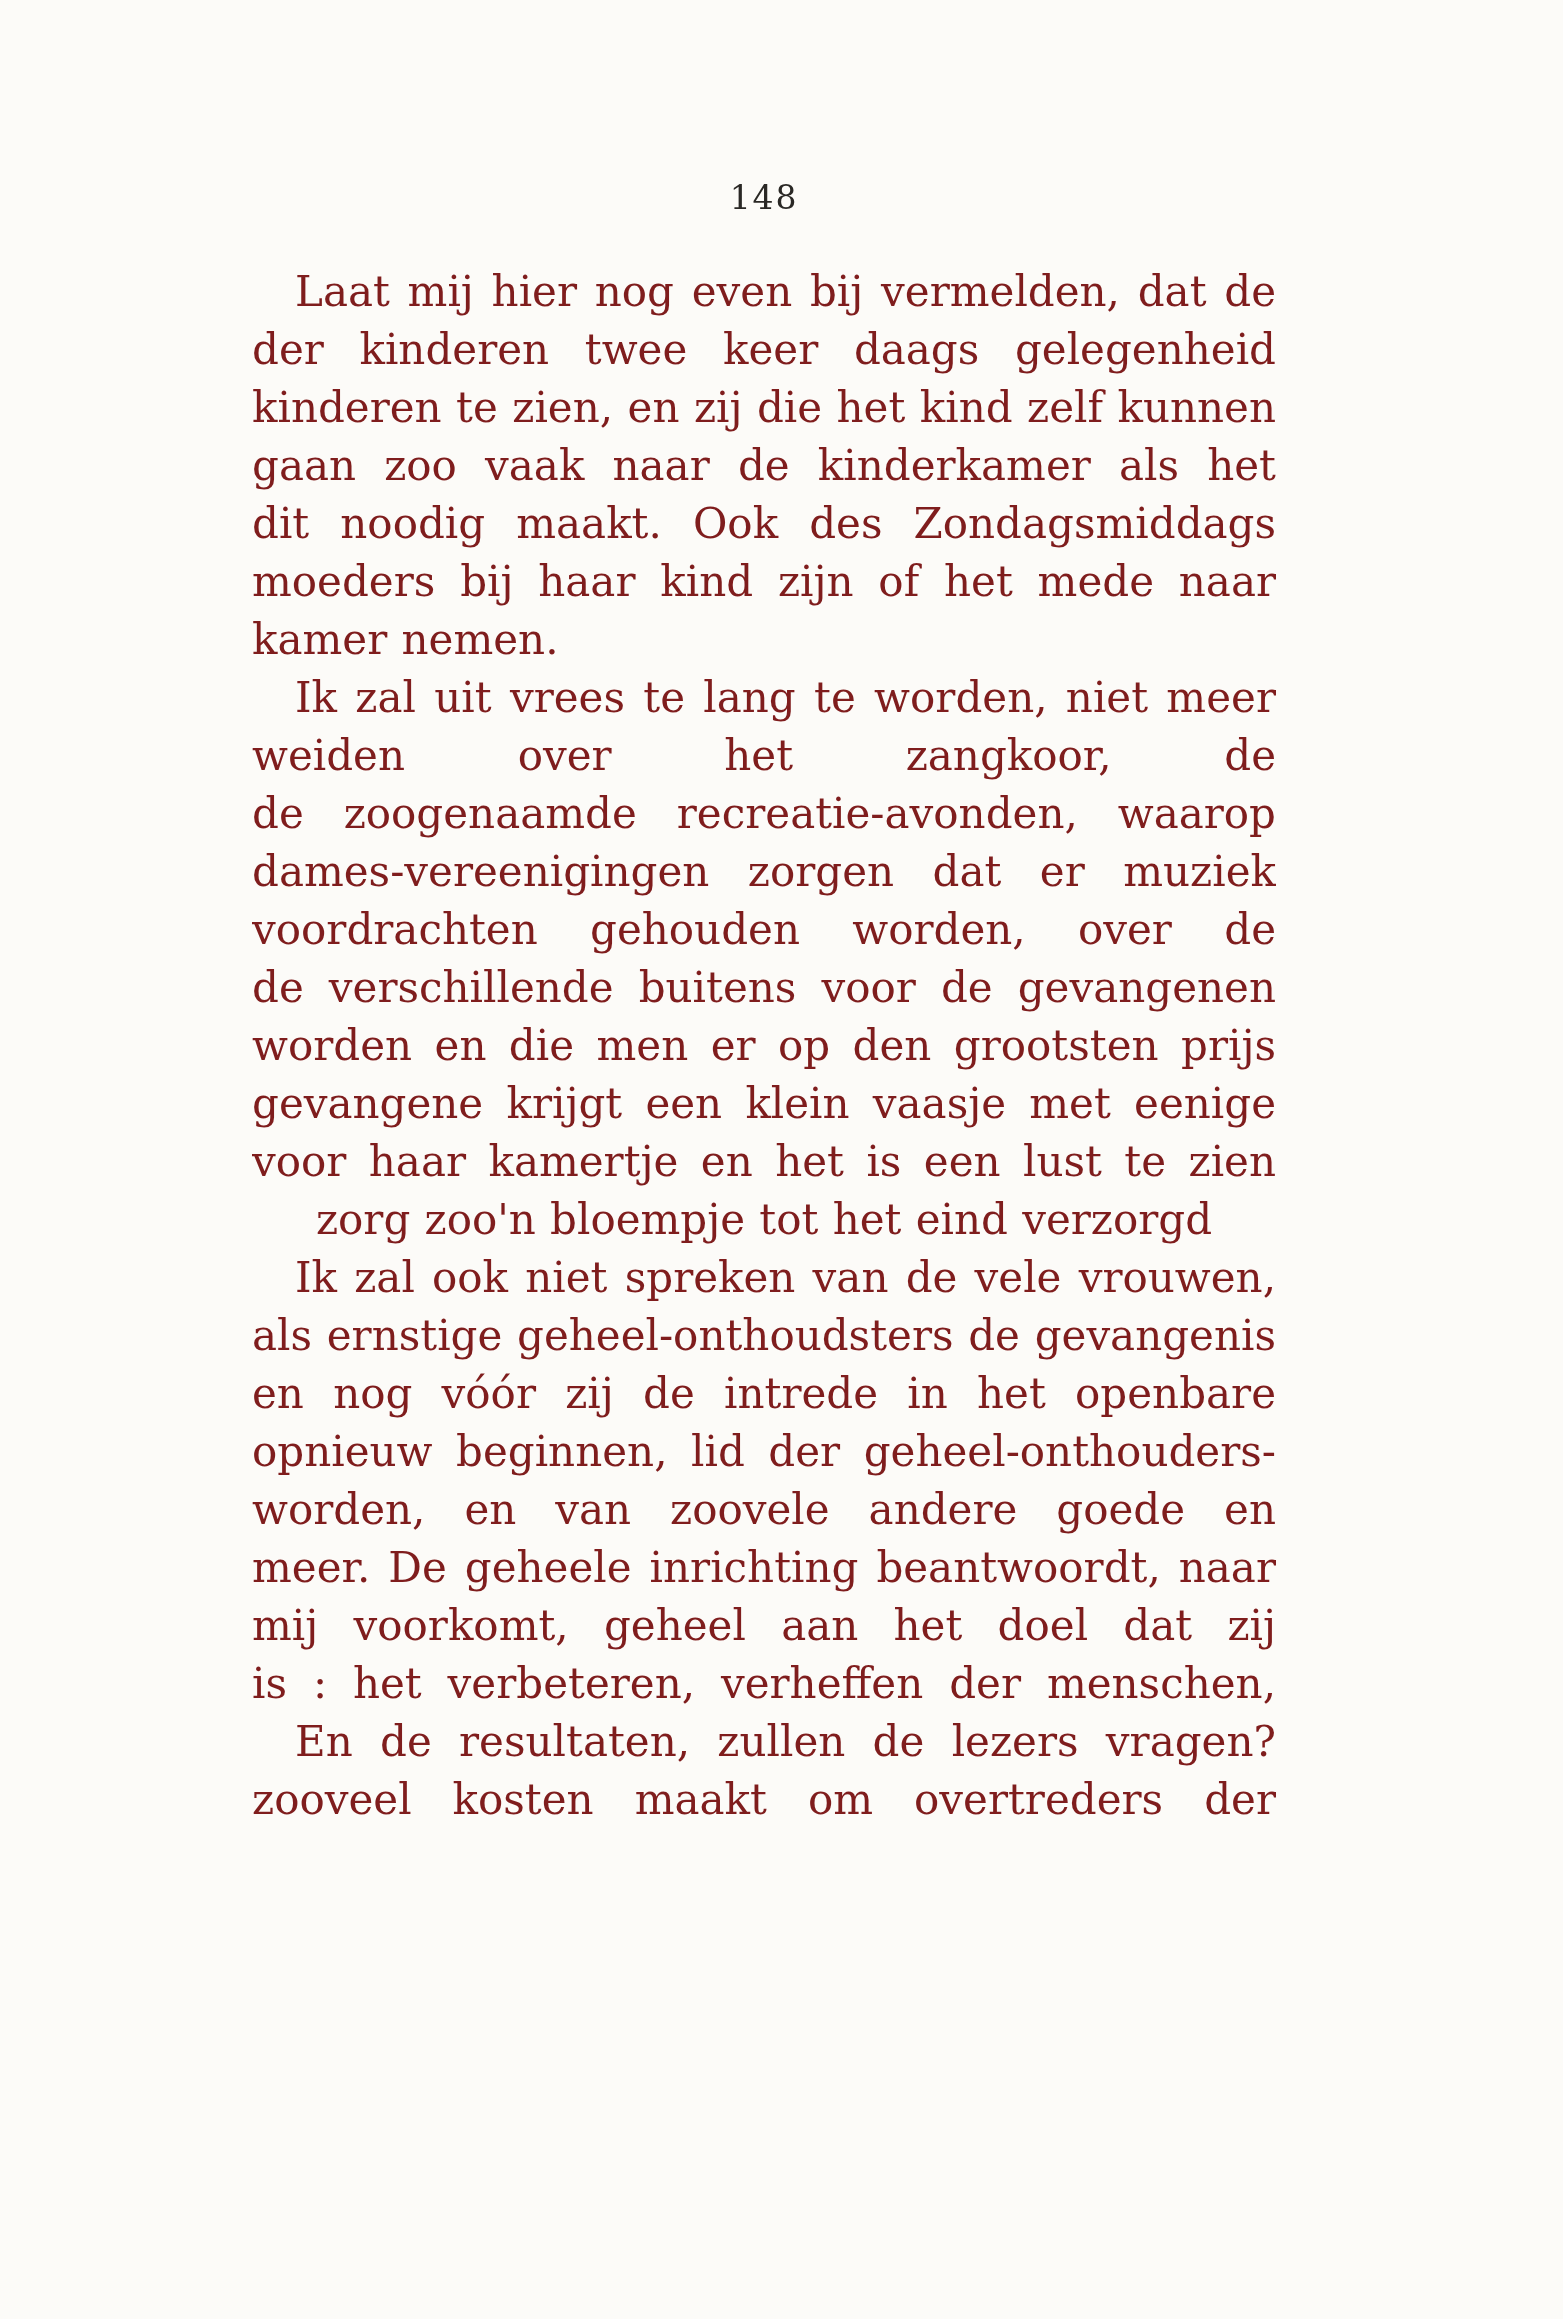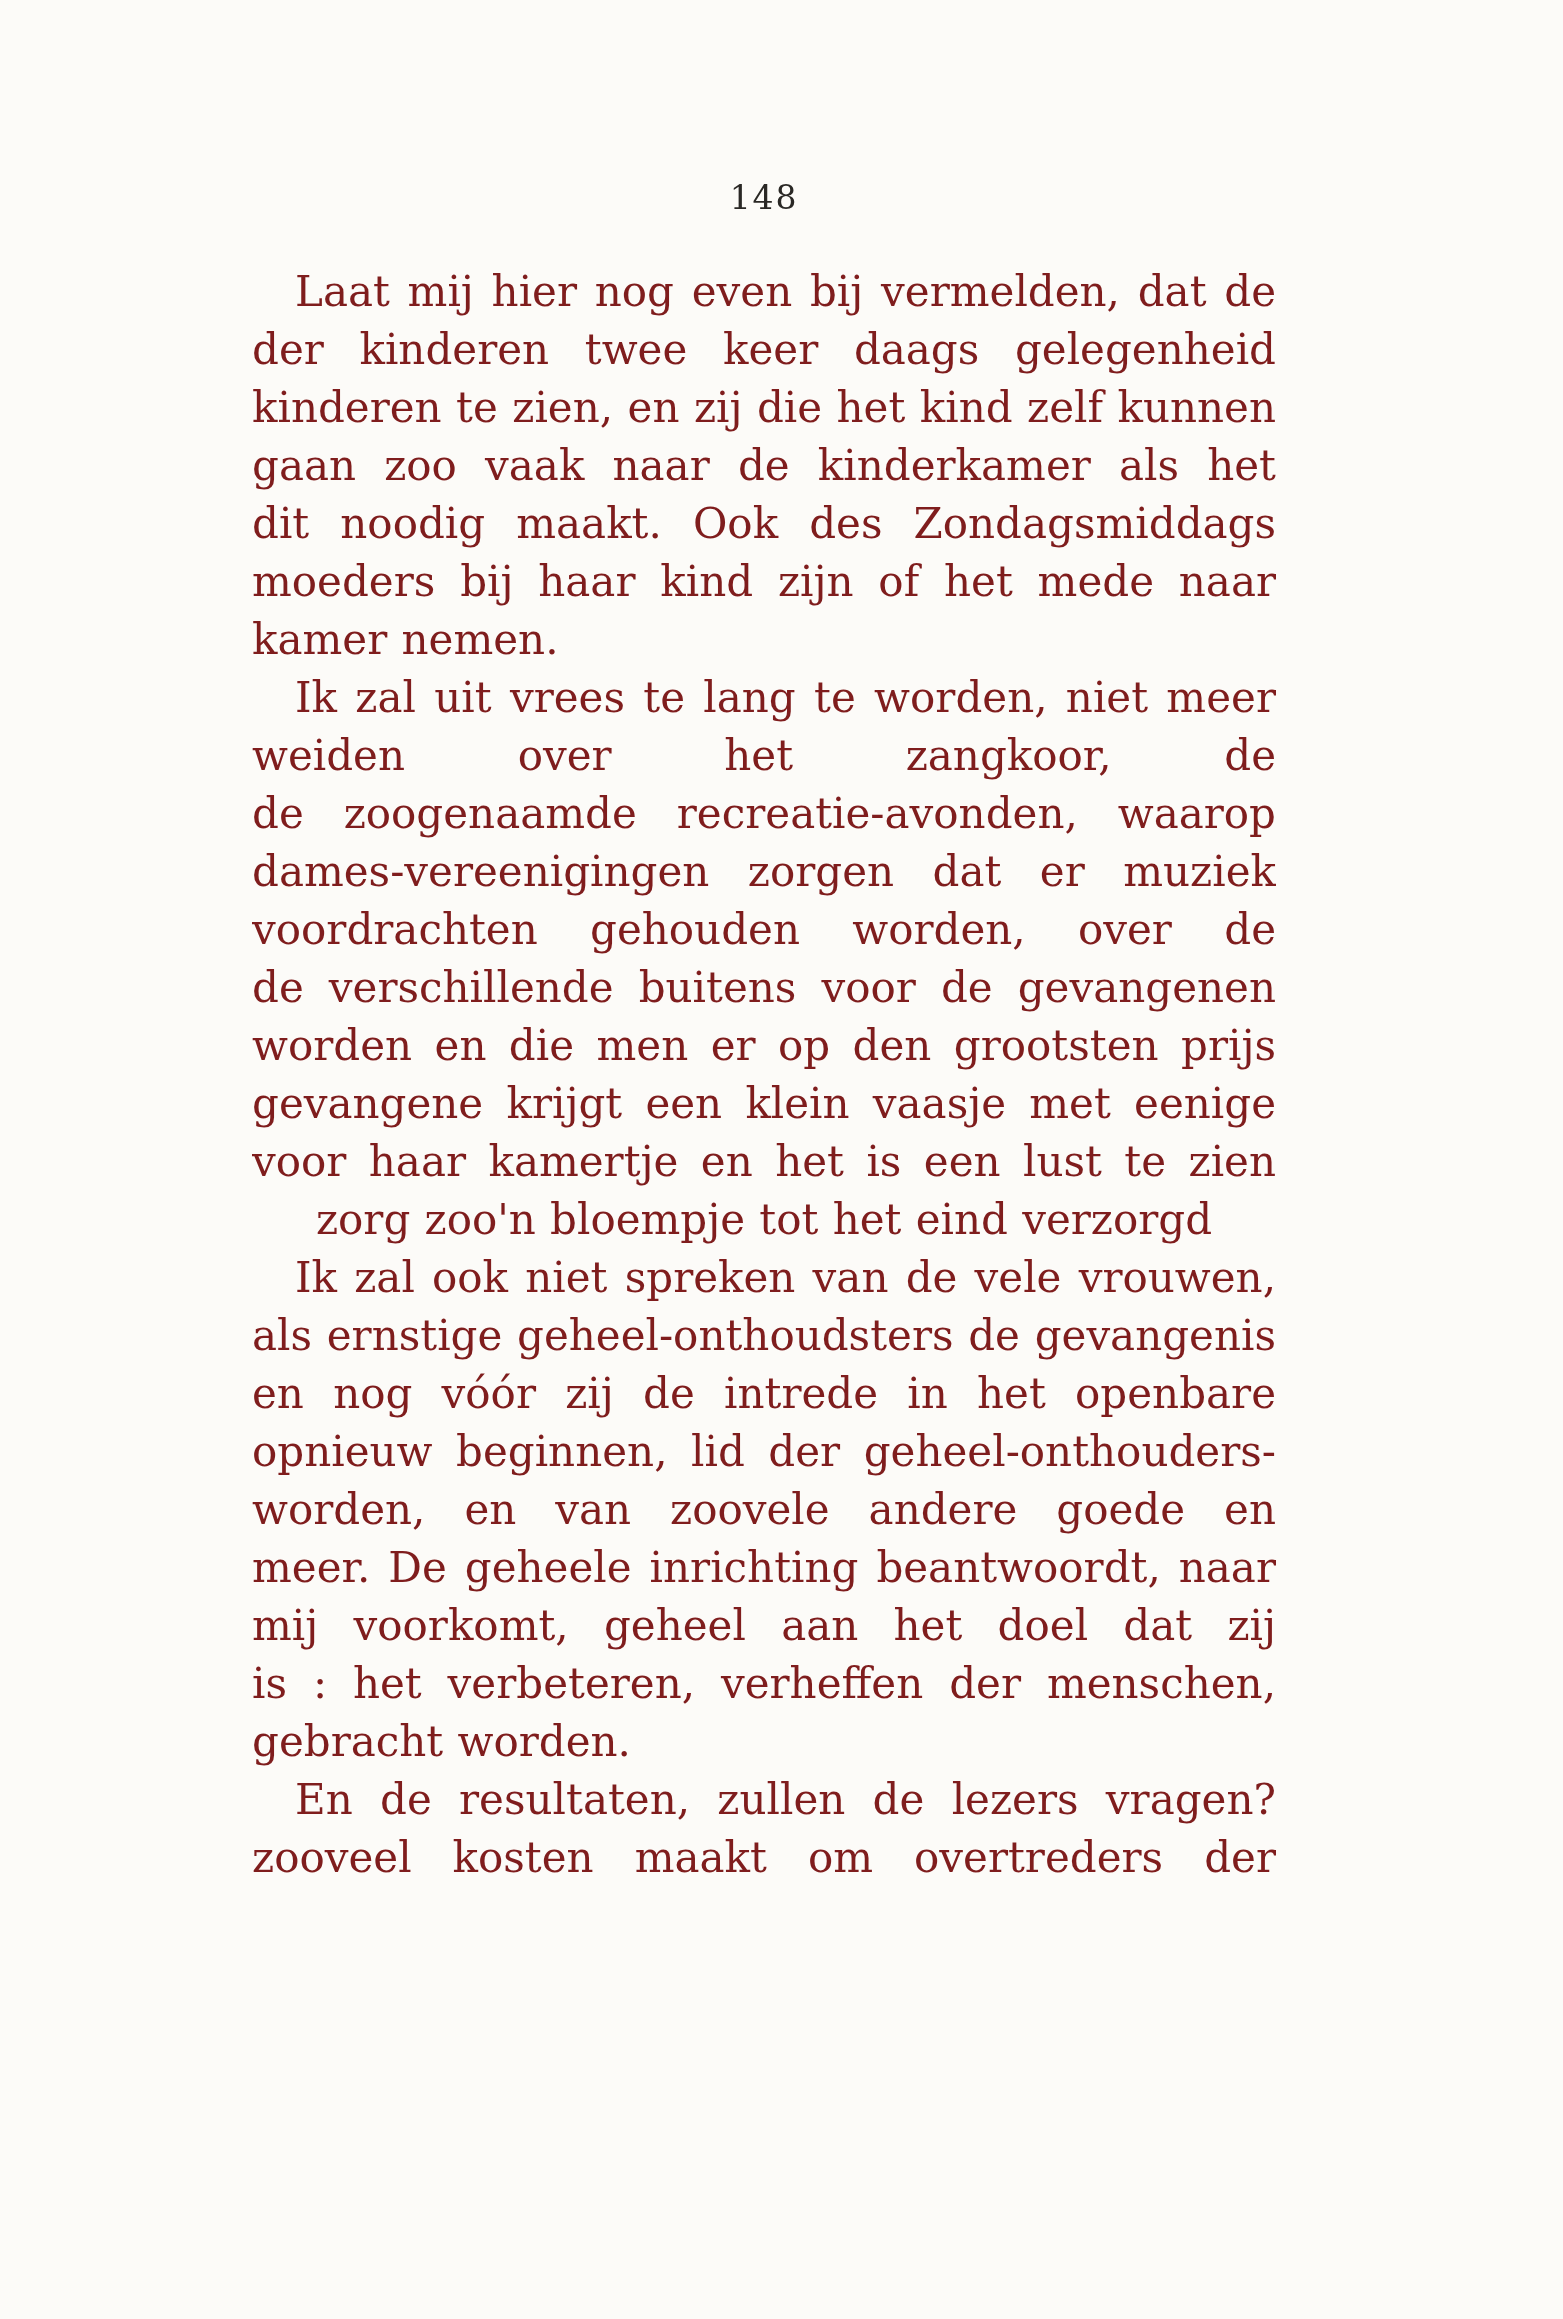--- a/index.html
+++ b/index.html
@@ -90,21 +90,20 @@
       </div>
       <div class="paragraph">
         <div class="line indent">Ik zal ook niet spreken van de vele vrouwen, die</div>
         <div class="line">als ernstige geheel-onthoudsters de gevangenis verlaten</div>
         <div class="line">en nog vóór zij de intrede in het openbare leven</div>
         <div class="line">opnieuw beginnen, lid der geheel-onthouders-vereeniging</div>
         <div class="line">worden, en van zoovele andere goede en nuttige zaken</div>
         <div class="line">meer. De geheele inrichting beantwoordt, naar het</div>
         <div class="line">mij voorkomt, geheel aan het doel dat zij beoogt. Dat</div>
         <div class="line">is : het verbeteren, verheffen der menschen, die er in</div>
-        <div class="line last">gebracht worden.</div>
       </div>
       <div class="paragraph">
         <div class="line indent">En de resultaten, zullen de lezers vragen? Als men</div>
         <div class="line">zooveel kosten maakt om overtreders der ingestelde</div>
       </div>
     </div>
 </div>
 
 
 </body></html>

